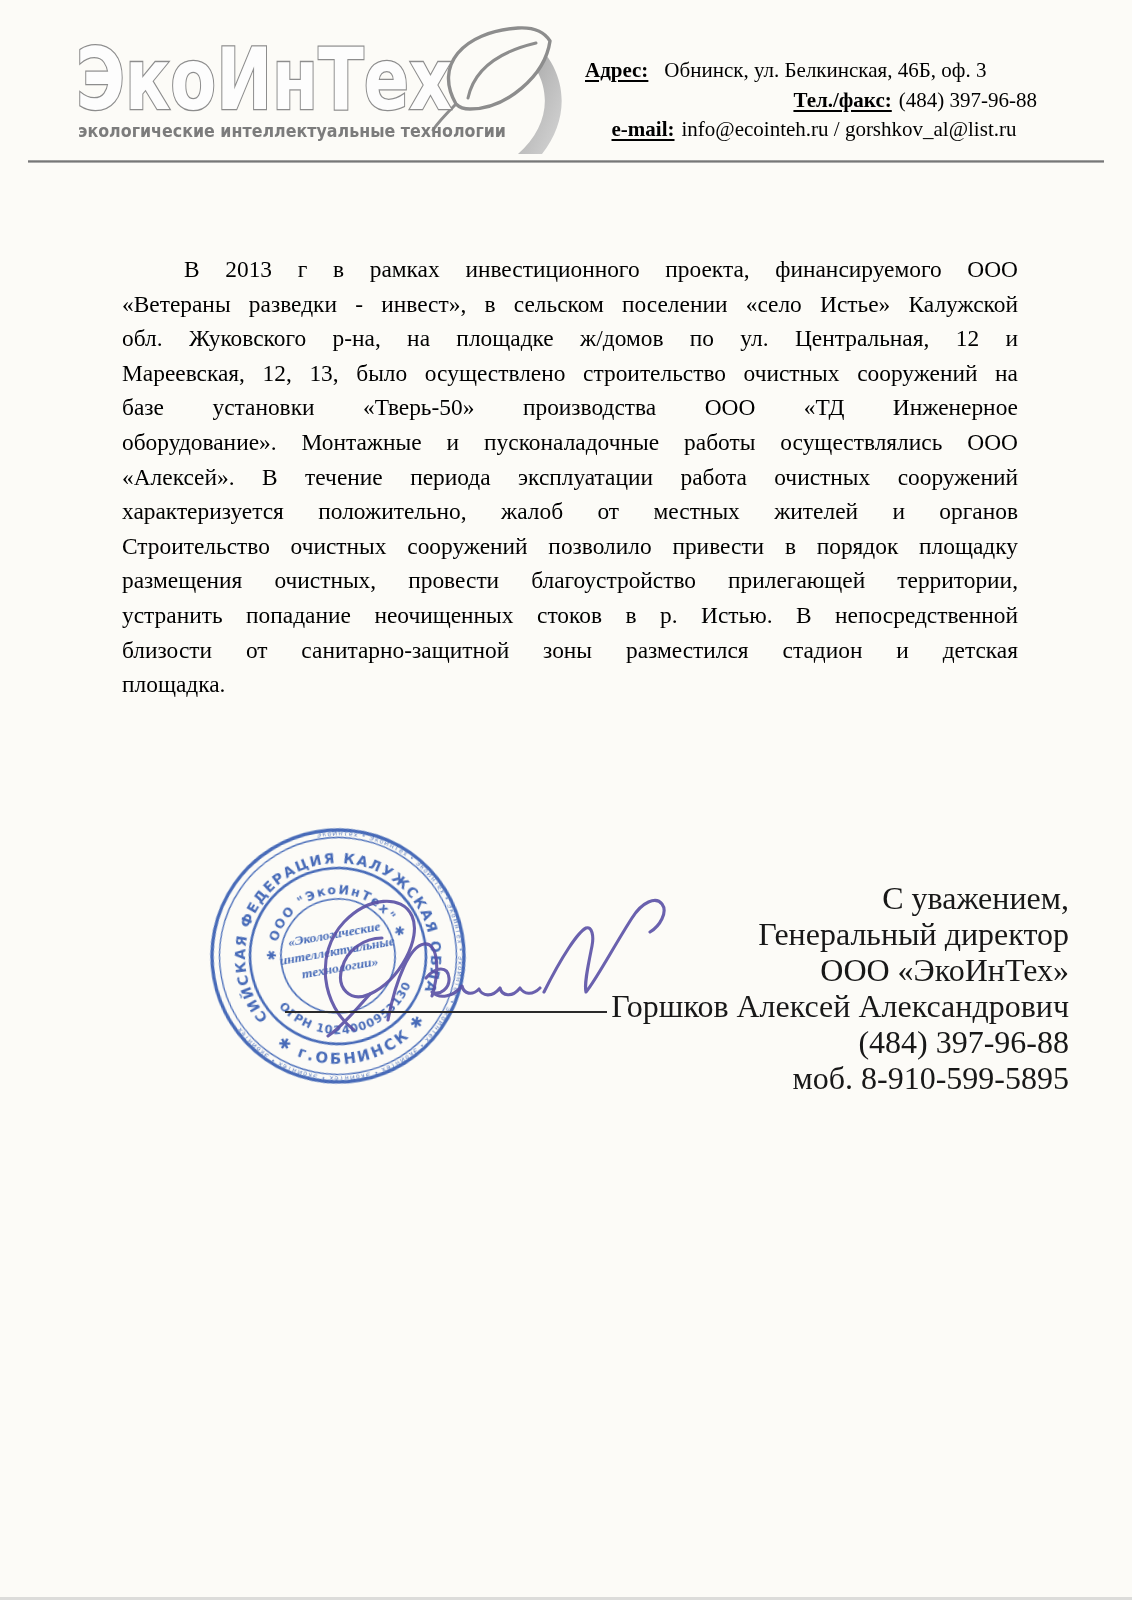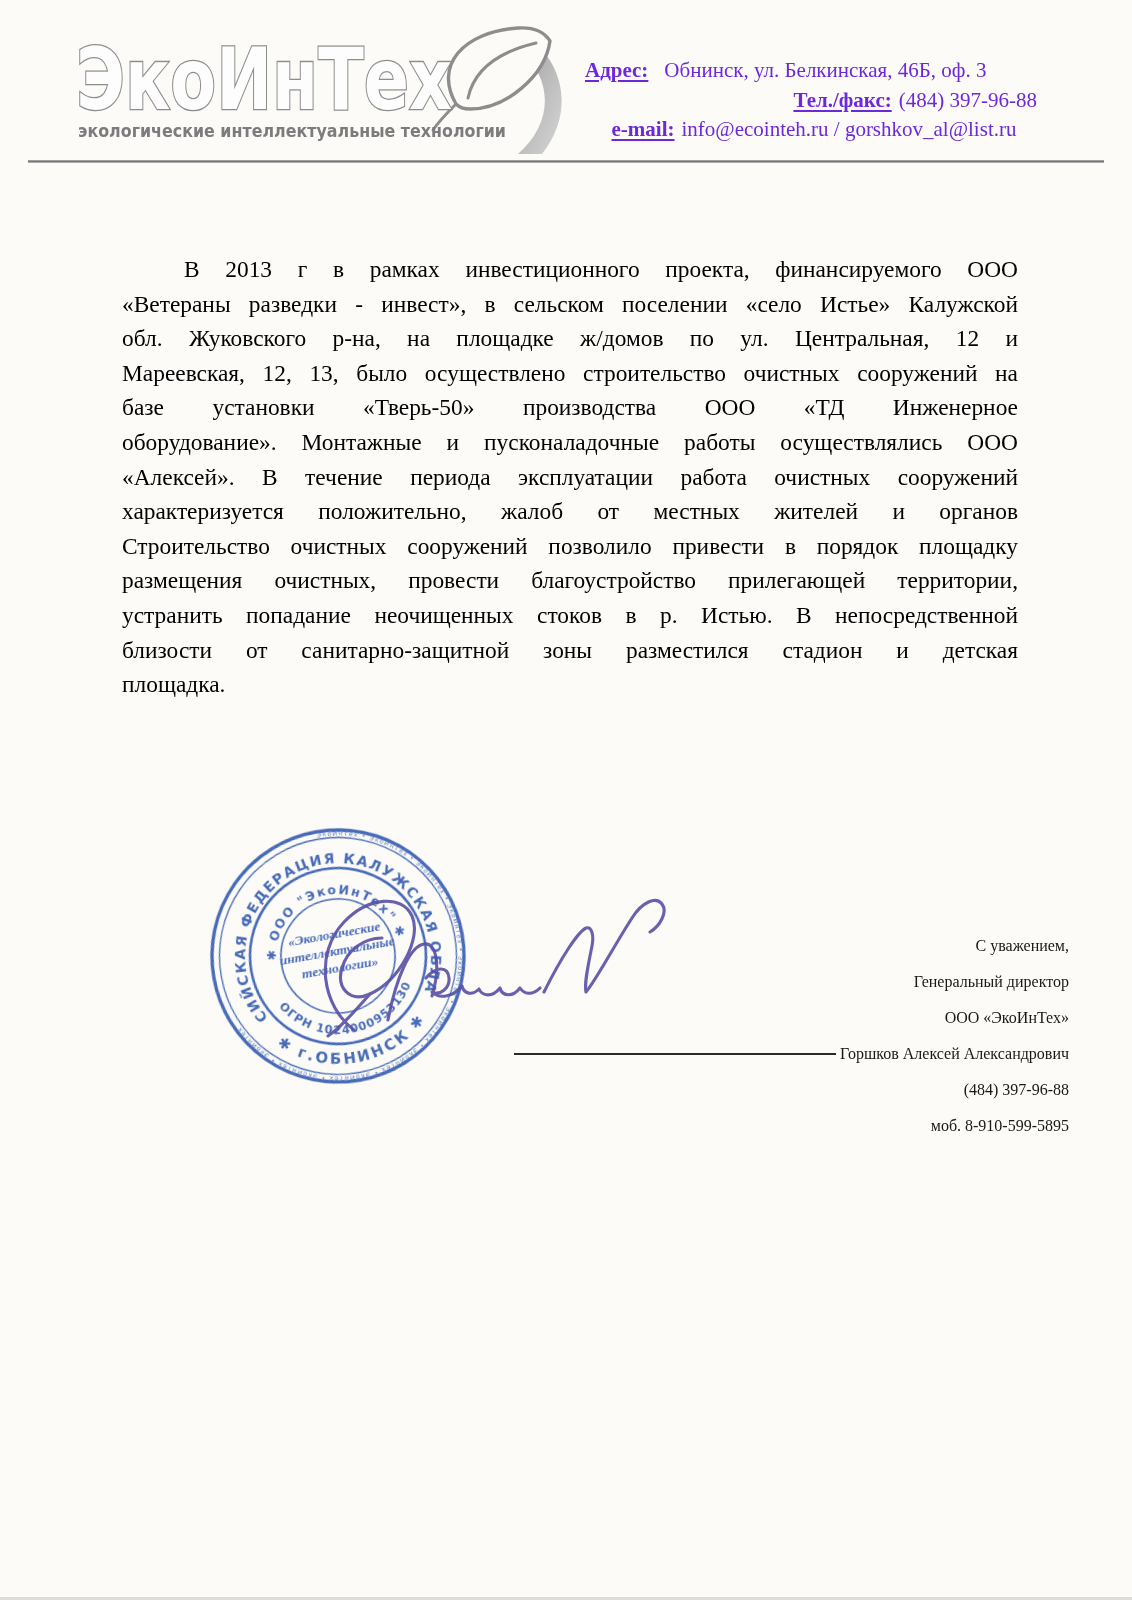--- a/index.html
+++ b/index.html
@@ -5,21 +5,21 @@
   html,body { margin:0; padding:0; background:#fcfbf7; }
   .page {
     position:relative; width:1132px; height:1600px;
     background:#fcfbf7; overflow:hidden;
     font-family:"Liberation Serif", serif; color:#1b1b1b;padding-left:32px;
   }
   
   .logo-svg { position:absolute; left:58px; top:16px; width:505px; height:140px; }
   .contacts {
     position:absolute; left:585px; top:56px; width:452px;
-    font-size:21px; line-height:29.5px; color:#6d28d9; white-space:nowrap;
+    font-size:21px; line-height:29.5px; color:#000000; white-space:nowrap;
   }
   .contacts .row { display:block; }
   .contacts .row.centered { text-align:right; }
   .contacts .row.indent { padding-left:6px;text-align:center; }
   .contacts .lbl {
     font-weight:bold; text-decoration:underline;
     text-decoration-thickness:2px; text-underline-offset:3px;
   }
   .contacts .address-row .lbl { margin-right:16px; }
   .contacts .lbl { margin-right:7px; }
@@ -32,22 +32,22 @@
     position:absolute; left:122px; top:252px; width:896px;
     font-size:23.4px; line-height:34.6px; color:#000000;
   }
   .letter-body .line { text-align:justify; text-align-last:justify; }
   .letter-body .line.first { text-indent:62px; }
   .letter-body .line.last { text-align-last:left; }
   
   .stamp-svg { position:absolute; left:206px; top:824px; width:264px; height:264px; opacity:0.93; }
   .sig-svg { position:absolute; left:288px; top:882px; width:452px; height:172px; }
   .sign-block {
-    position:absolute; right:95px; top:928px; text-align:right;
-    font-size:16px; line-height:36px; color:#181818; white-space:nowrap;font-family:Liberation Serif, serif;
+    position:absolute; right:95px; top:880px; text-align:right;
+    font-size:32px; line-height:36px; color:#181818; white-space:nowrap;font-family:Liberation Serif, serif;
   }
   .sig-underline {
     display:inline-block; width:322px; height:1px;
     border-bottom:2px solid #2a2a2a; vertical-align:baseline;
     margin-right:4px; transform:translateY(-4px);
   }
   .page-edge { position:absolute; left:0; bottom:0; width:100%; height:3px; background:#dcdcda; }
 </style>
 </head>
 <body>

